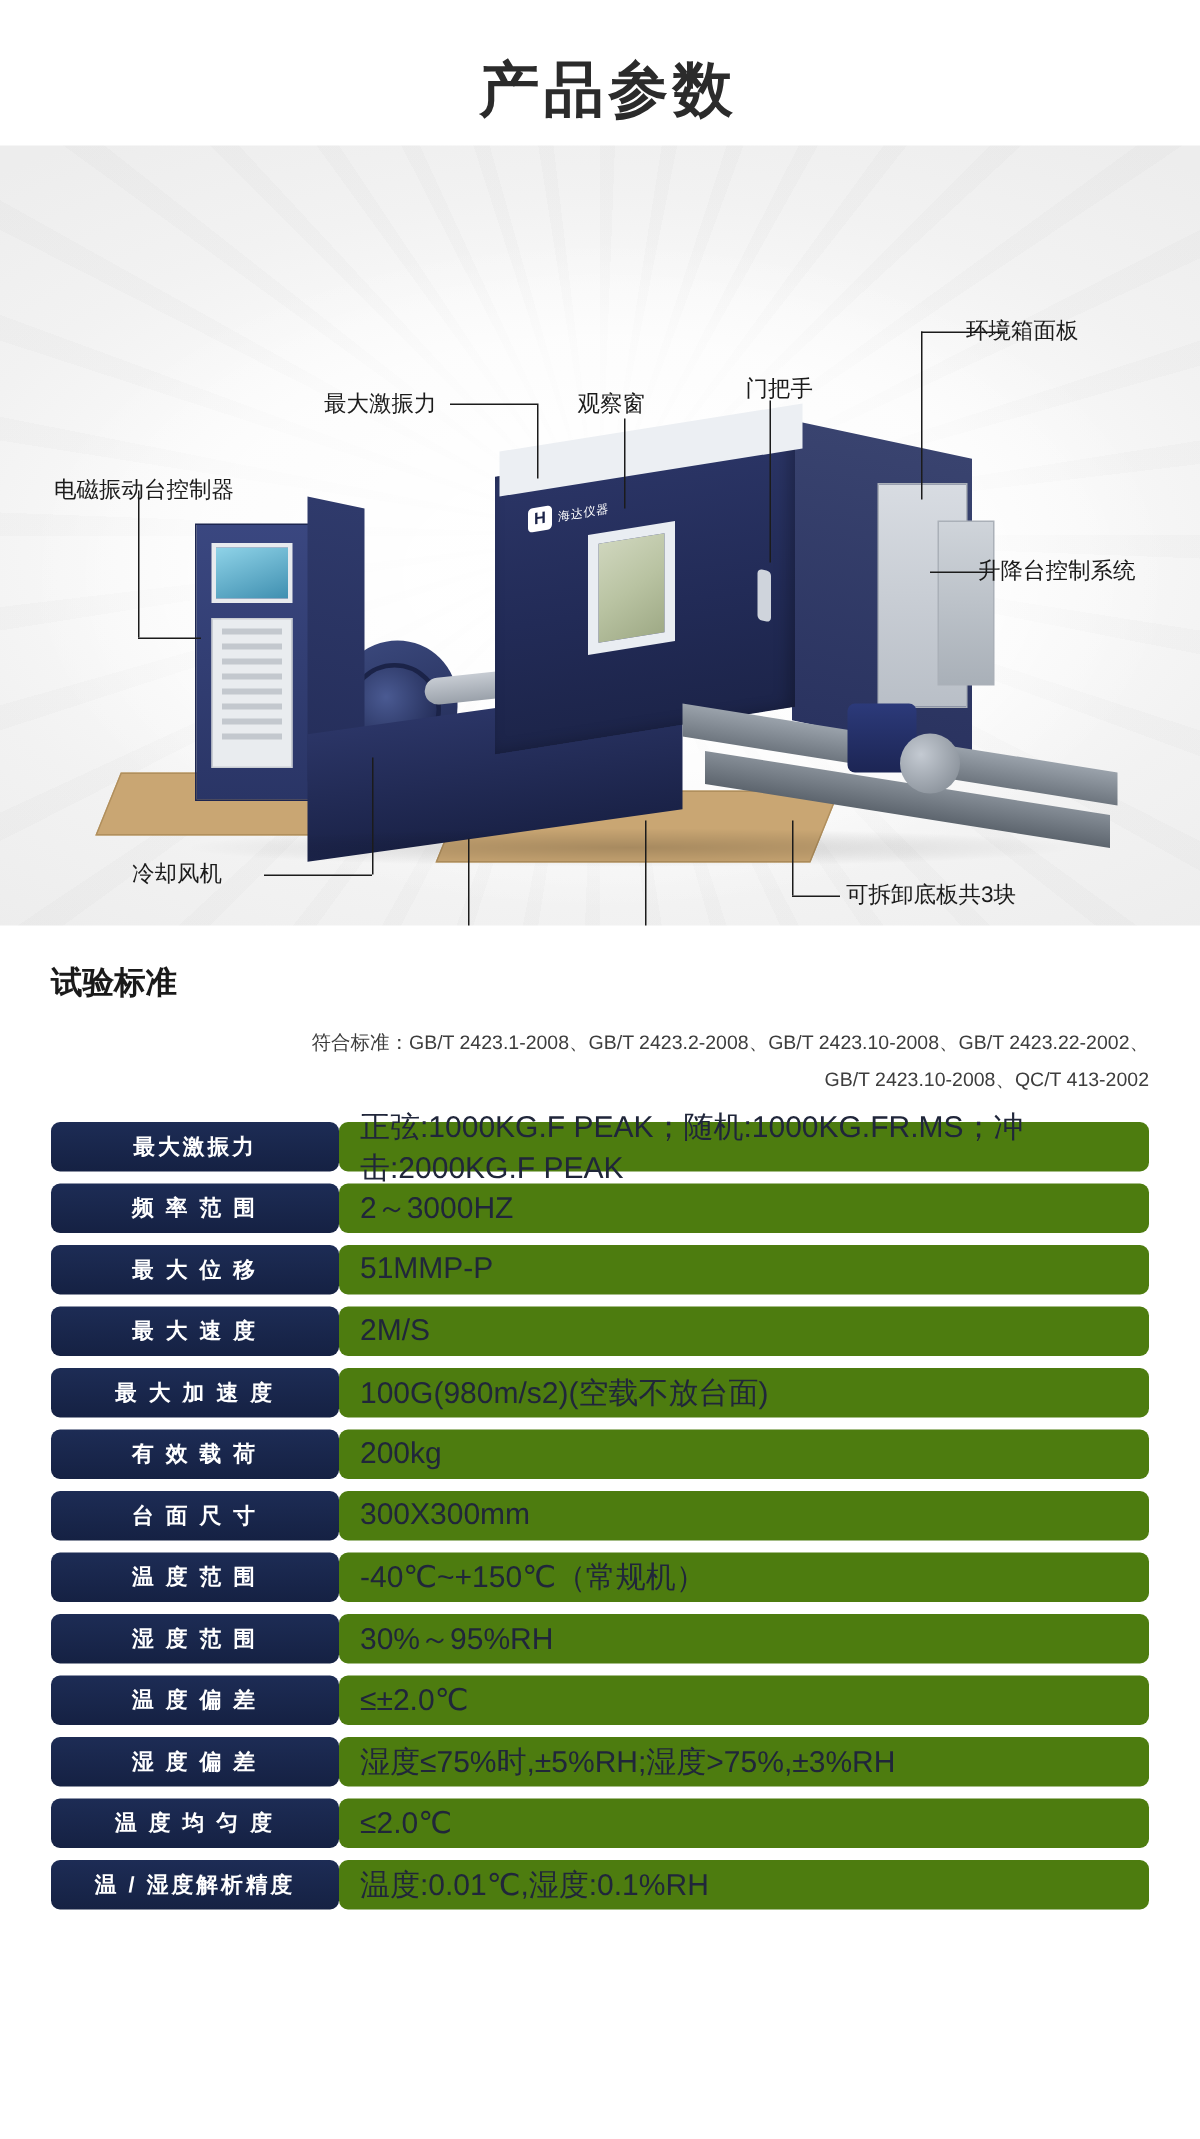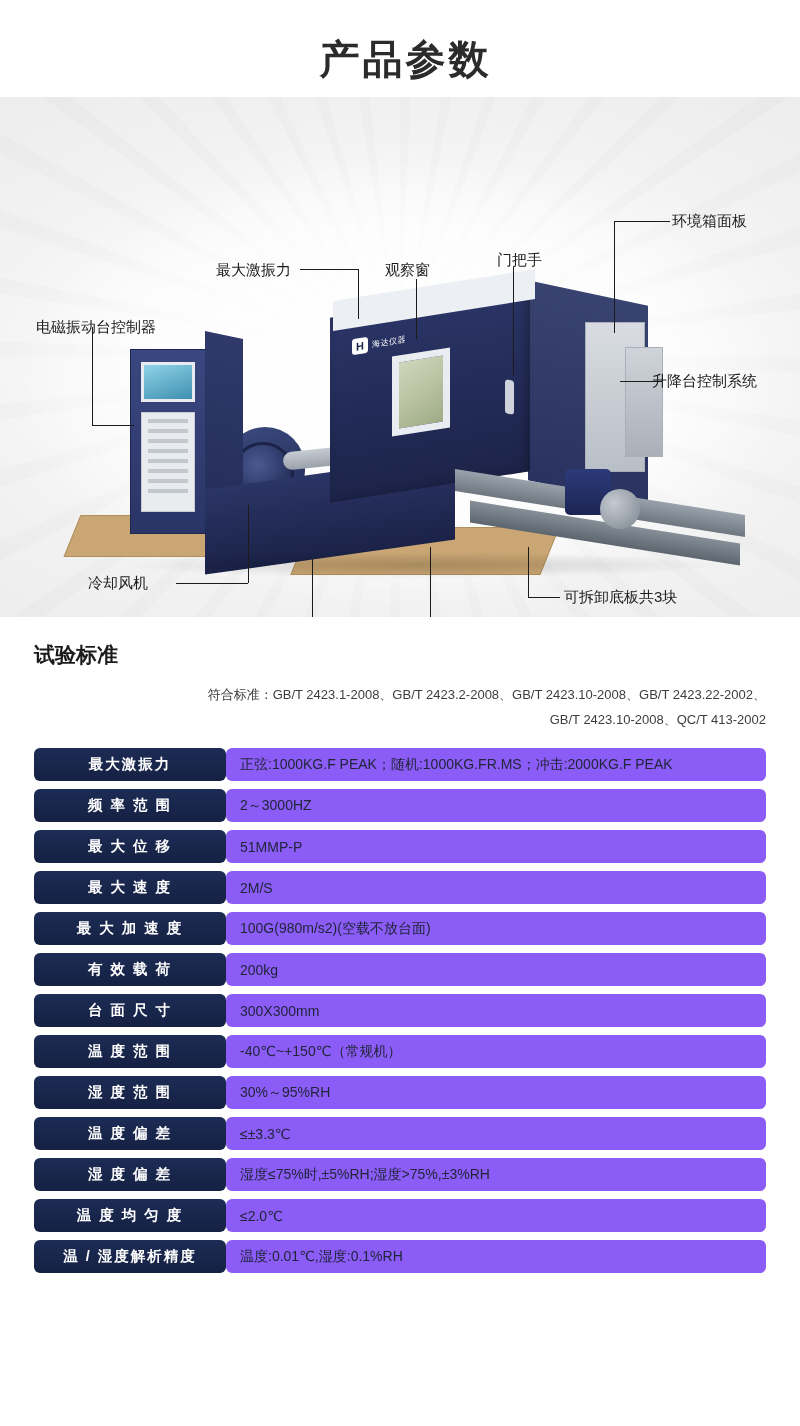--- a/index.html
+++ b/index.html
@@ -234,24 +234,24 @@
     font-size: 14.5px;
     font-weight: bold;
     letter-spacing: 2px;
     display: flex;
     align-items: center;
     justify-content: center;
     height: 33px;
   }
   .spec-val {
     flex: 1 1 auto;
-    background: #8b5cf6;
+    background: #4d7c0f;
     border-radius: 6px;
     color: #20263a;
-    font-size: 14px;
+    font-size: 20px;
     display: flex;
     align-items: center;
     padding-left: 14px;
     height: 33px;
   }
 </style>
 </head>
 <body>
 
 <div class="page">
@@ -328,21 +328,21 @@
     <div class="leader v" style="left:248px; top:408px; height:78px;"></div>
     <div class="leader h" style="left:176px; top:486px; width:72px;"></div>
 
     <div class="leader v" style="left:528px; top:450px; height:50px;"></div>
     <div class="leader h" style="left:528px; top:500px; width:32px;"></div>
 
     <div class="leader v" style="left:430px; top:450px; height:94px;"></div>
 
     <div class="leader v" style="left:312px; top:462px; height:108px;"></div>
 
-    <div class="callout" style="left:672px; top:116px;">环境箱面板</div>
+    <div class="callout" style="left:644px; top:116px;">环境箱面板</div>
     <div class="callout" style="left:216px; top:165px;">最大激振力</div>
     <div class="callout" style="left:385px; top:165px;">观察窗</div>
     <div class="callout" style="left:497px; top:155px;">门把手</div>
     <div class="callout" style="left:36px; top:222px;">电磁振动台控制器</div>
     <div class="callout" style="left:652px; top:276px;">升降台控制系统</div>
     <div class="callout" style="left:88px; top:478px;">冷却风机</div>
     <div class="callout" style="left:564px; top:492px;">可拆卸底板共3块</div>
 
   </div>
 
@@ -386,21 +386,21 @@
       <div class="spec-row">
         <div class="spec-key">温 度 范 围</div>
         <div class="spec-val">-40℃~+150℃（常规机）</div>
       </div>
       <div class="spec-row">
         <div class="spec-key">湿 度 范 围</div>
         <div class="spec-val">30%～95%RH</div>
       </div>
       <div class="spec-row">
         <div class="spec-key">温 度 偏 差</div>
-        <div class="spec-val">≤±3.3℃</div>
+        <div class="spec-val">≤±2.0℃</div>
       </div>
       <div class="spec-row">
         <div class="spec-key">湿 度 偏 差</div>
         <div class="spec-val">湿度≤75%时,±5%RH;湿度&gt;75%,±3%RH</div>
       </div>
       <div class="spec-row">
         <div class="spec-key">温 度 均 匀 度</div>
         <div class="spec-val">≤2.0℃</div>
       </div>
       <div class="spec-row">

